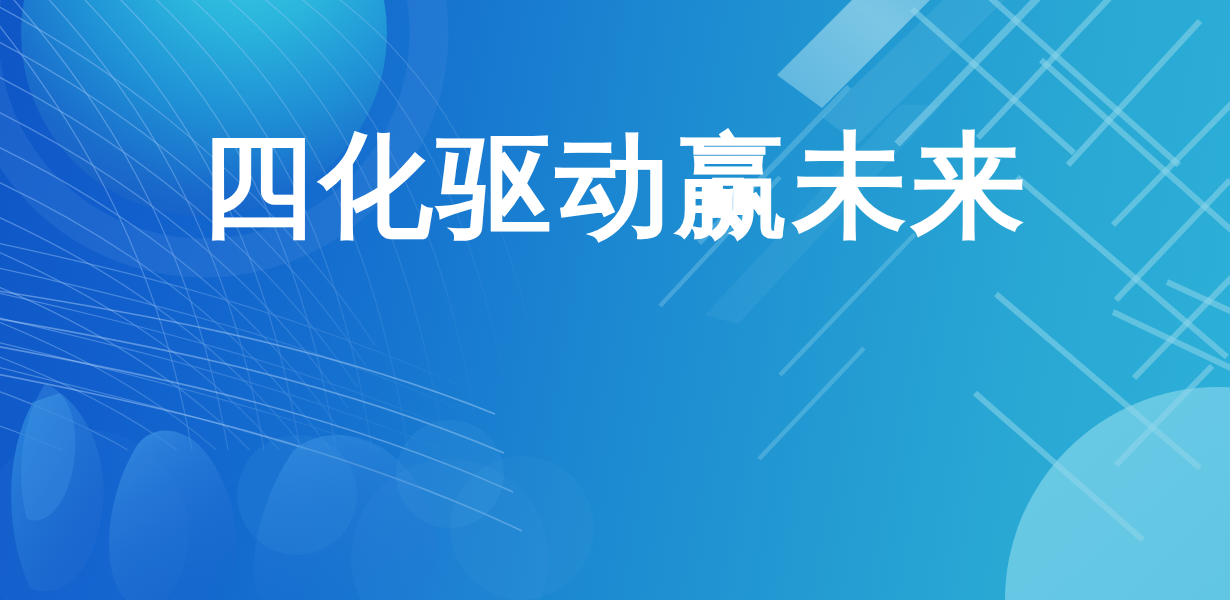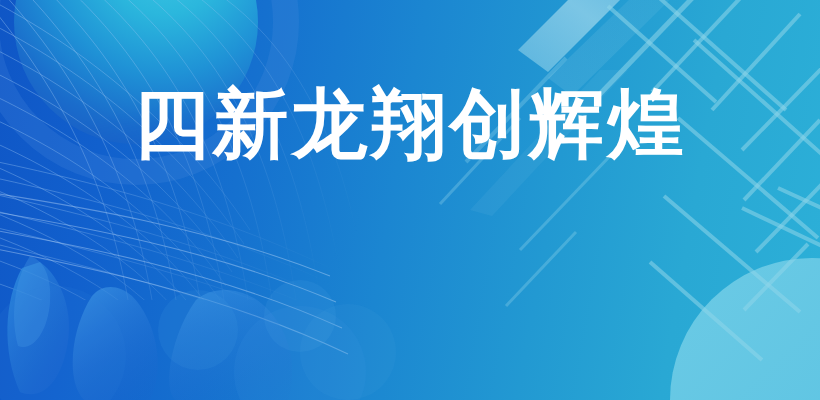--- a/index.html
+++ b/index.html
@@ -241,16 +241,16 @@
 
   <div class="layer">
     <svg viewBox="0 0 820 400" xmlns="http://www.w3.org/2000/svg" aria-hidden="true">
       <circle cx="300" cy="316" r="36" fill="#55a9e8" fill-opacity="0.13"></circle>
       <circle cx="348" cy="352" r="48" fill="#4fa4e6" fill-opacity="0.10"></circle>
       <circle cx="198" cy="330" r="40" fill="#5aaeea" fill-opacity="0.10"></circle>
     </svg>
   </div>
 
   <div class="headline">
-    <span class="line">四新龙翔创辉煌</span>
+    <span class="line">四化驱动赢未来</span>
   </div>
 
 </div>
 
 </body></html>

